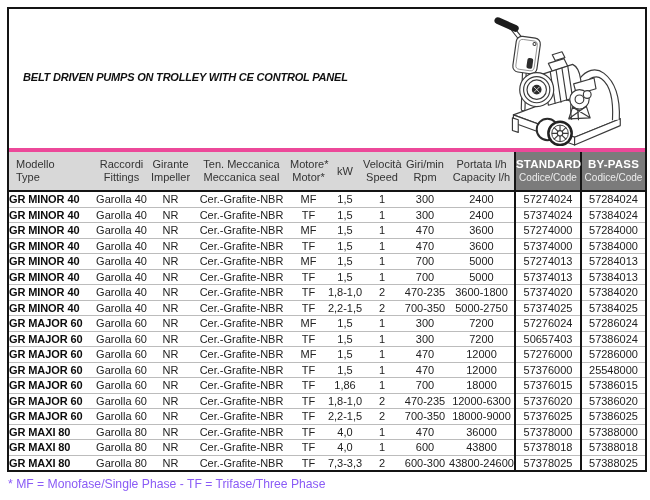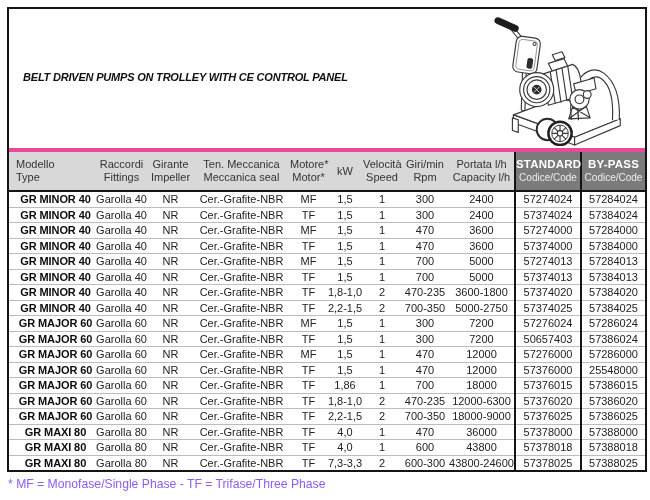--- a/index.html
+++ b/index.html
@@ -36,21 +36,21 @@
   table.catalog thead th.left .l2{text-align:left;padding-left:7px;}
   table.catalog thead th.dark{background:#7b7b7b;color:#ffffff;}
   table.catalog thead th.dark .l1{font-weight:bold;font-size:11.5px;letter-spacing:.2px;}
   table.catalog thead th.dark .l2{color:#ececec;font-size:10px;}
   table.catalog tbody td{
     font-size:11px;color:#222;text-align:center;vertical-align:middle;
     border-top:1px solid #bcbcbc;padding:0;white-space:nowrap;overflow:hidden;
   }
   table.catalog tbody tr:first-child td{border-top:none;}
   table.catalog td.model{
-    text-align:center;padding-left:7px;font-weight:bold;color:#0c0c0c;letter-spacing:-0.1px;
+    text-align:left;font-weight:bold;color:#0c0c0c;letter-spacing:-0.1px;
   }
   .thick-left{border-left:2px solid #141414;}
   .footnote{
     position:absolute;left:8px;top:477px;font-size:12.2px;color:#8b5cf6;white-space:nowrap;
   }
   svg .ln{fill:none;stroke:#3a3a3a;stroke-width:1.2;stroke-linejoin:round;stroke-linecap:round;}
   svg .fw{fill:#ffffff;stroke:#3a3a3a;stroke-width:1.2;stroke-linejoin:round;}
   svg .dk{fill:#2d2d2d;stroke:none;}
 </style>
 </head>

